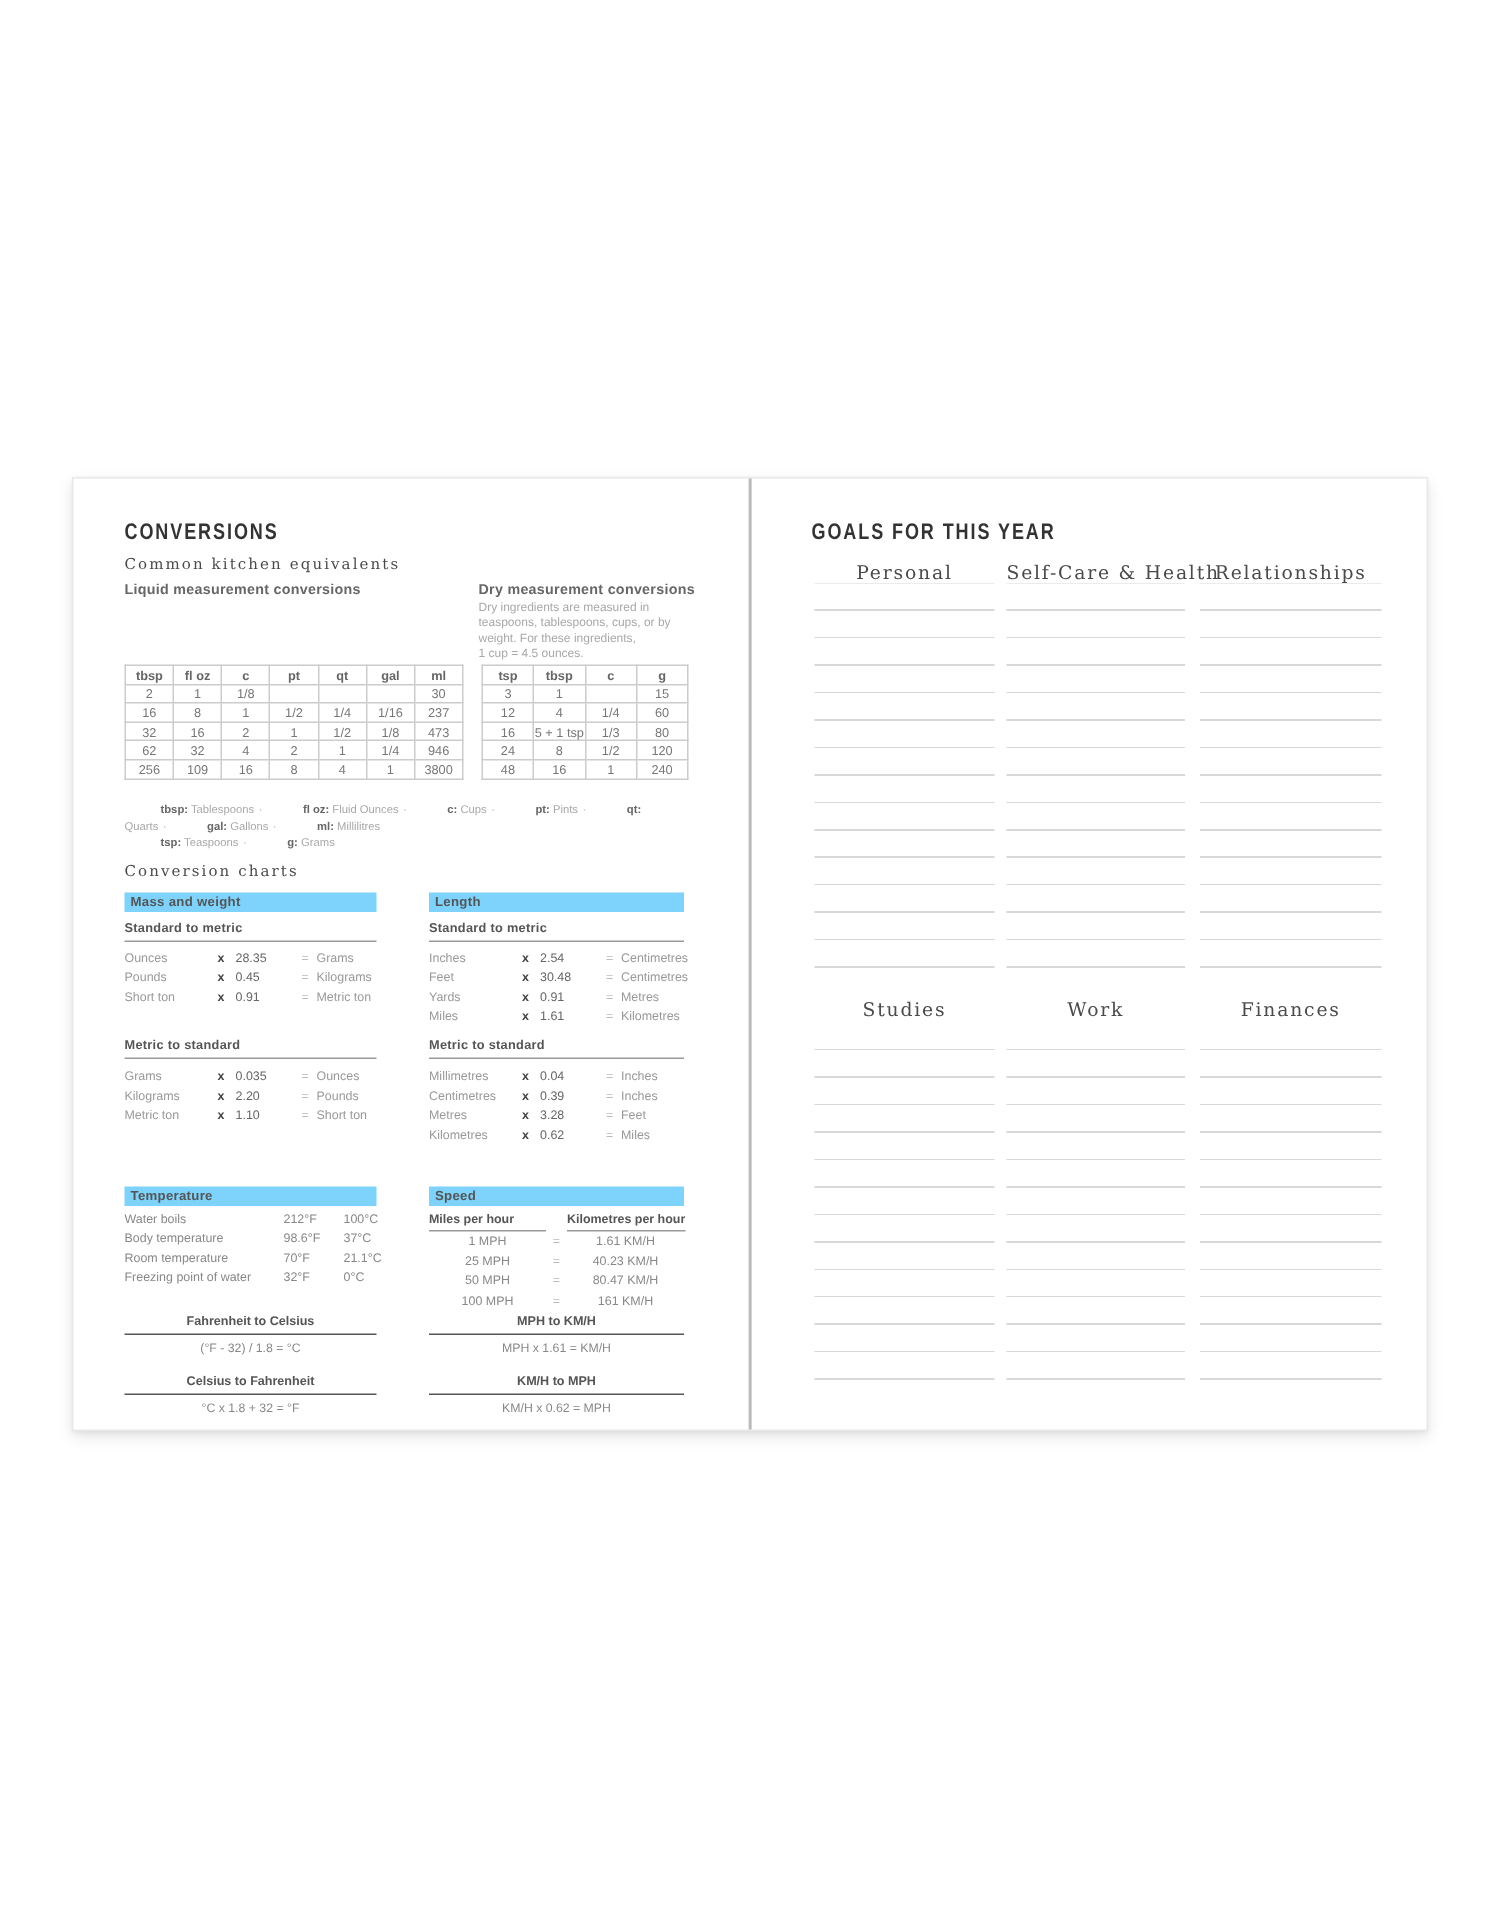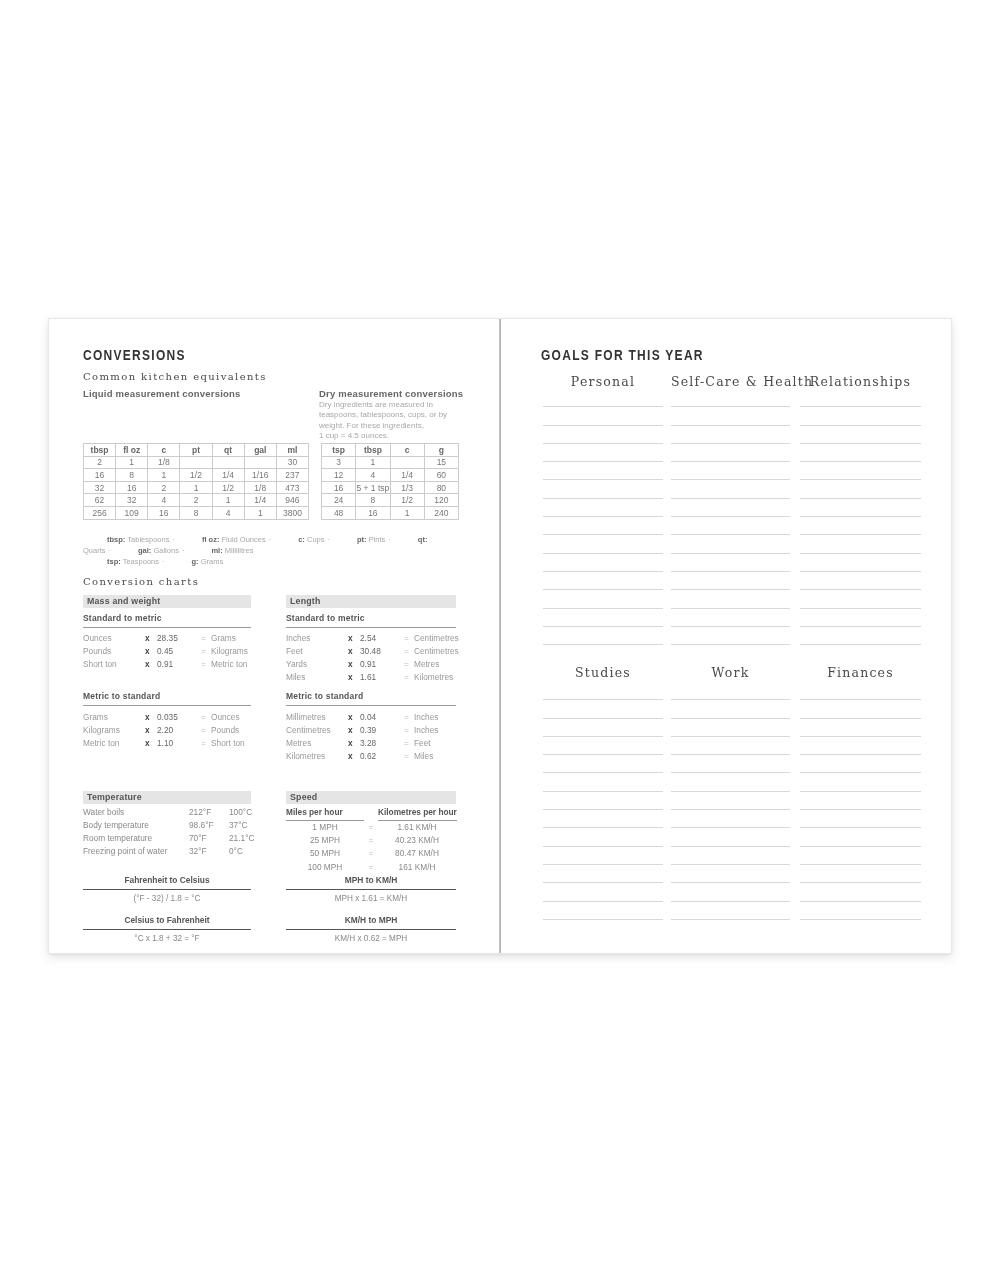--- a/index.html
+++ b/index.html
@@ -26,21 +26,21 @@
   table.conv { border-collapse:collapse; table-layout:fixed;padding-left:46px; }
   table.conv th, table.conv td {
     border:1px solid #ccc; text-align:center; vertical-align:middle;
     height:12.6px; font-size:8.5px; color:#777; line-height:10px; padding:0;
   }
   table.conv th { font-weight:700; color:#666; }
   .legend { font-size:7.5px; color:#a8a8a8; line-height:11px; }
   .legend b { color:#666; font-weight:700;margin-left:24px; }
   .legend .sep { margin:0 3px; color:#b5b5b5; }
   .bar {
-    width:100%; height:13px; background:#e5e5e5; color:#555;
+    width:100%; height:13px; background:#7dd3fc; color:#555;
     font-size:8.8px; font-weight:700; line-height:13px; padding-left:4px; letter-spacing:0.2px;
   }
   .grp-head {
     font-size:8.5px; font-weight:700; color:#555; padding-bottom:4px;
     border-bottom:1px solid #9a9a9a; letter-spacing:0.2px;
   }
   .conv-row { display:grid; grid-template-columns:62px 12px 44px 10px 1fr; align-items:center; height:13.2px; }
   .conv-row .c-from, .conv-row .c-to { font-size:8.3px; color:#999; white-space:nowrap; }
   .conv-row .c-x { font-size:8.3px; font-weight:700; color:#444; }
   .conv-row .c-val { font-size:8.3px; color:#666; }

